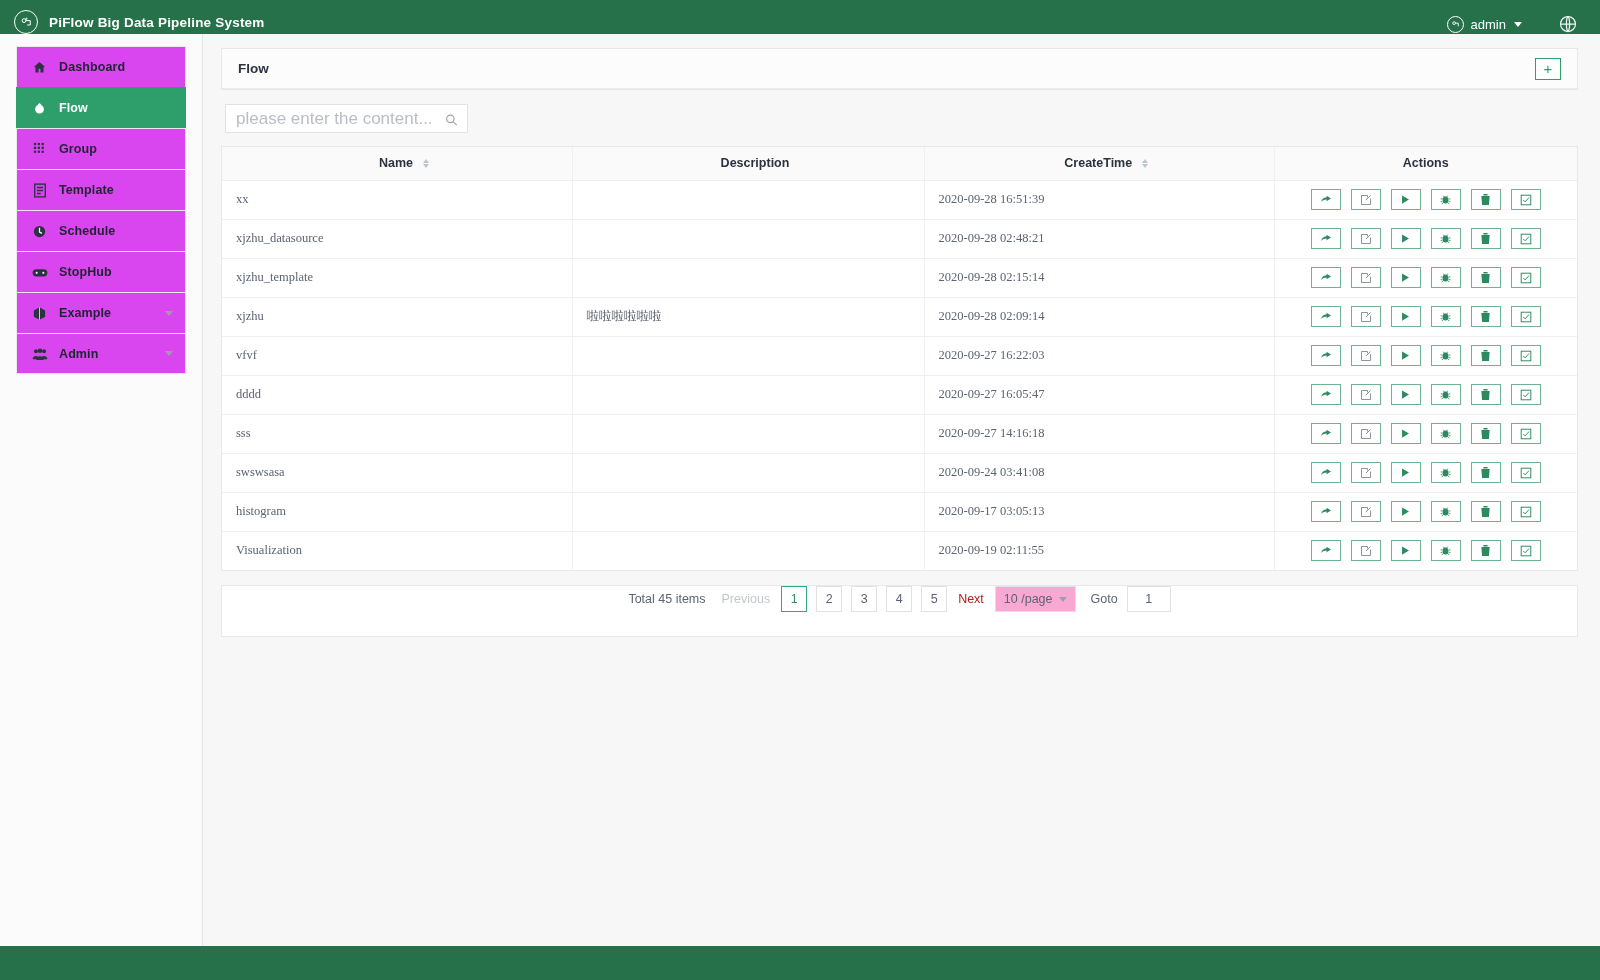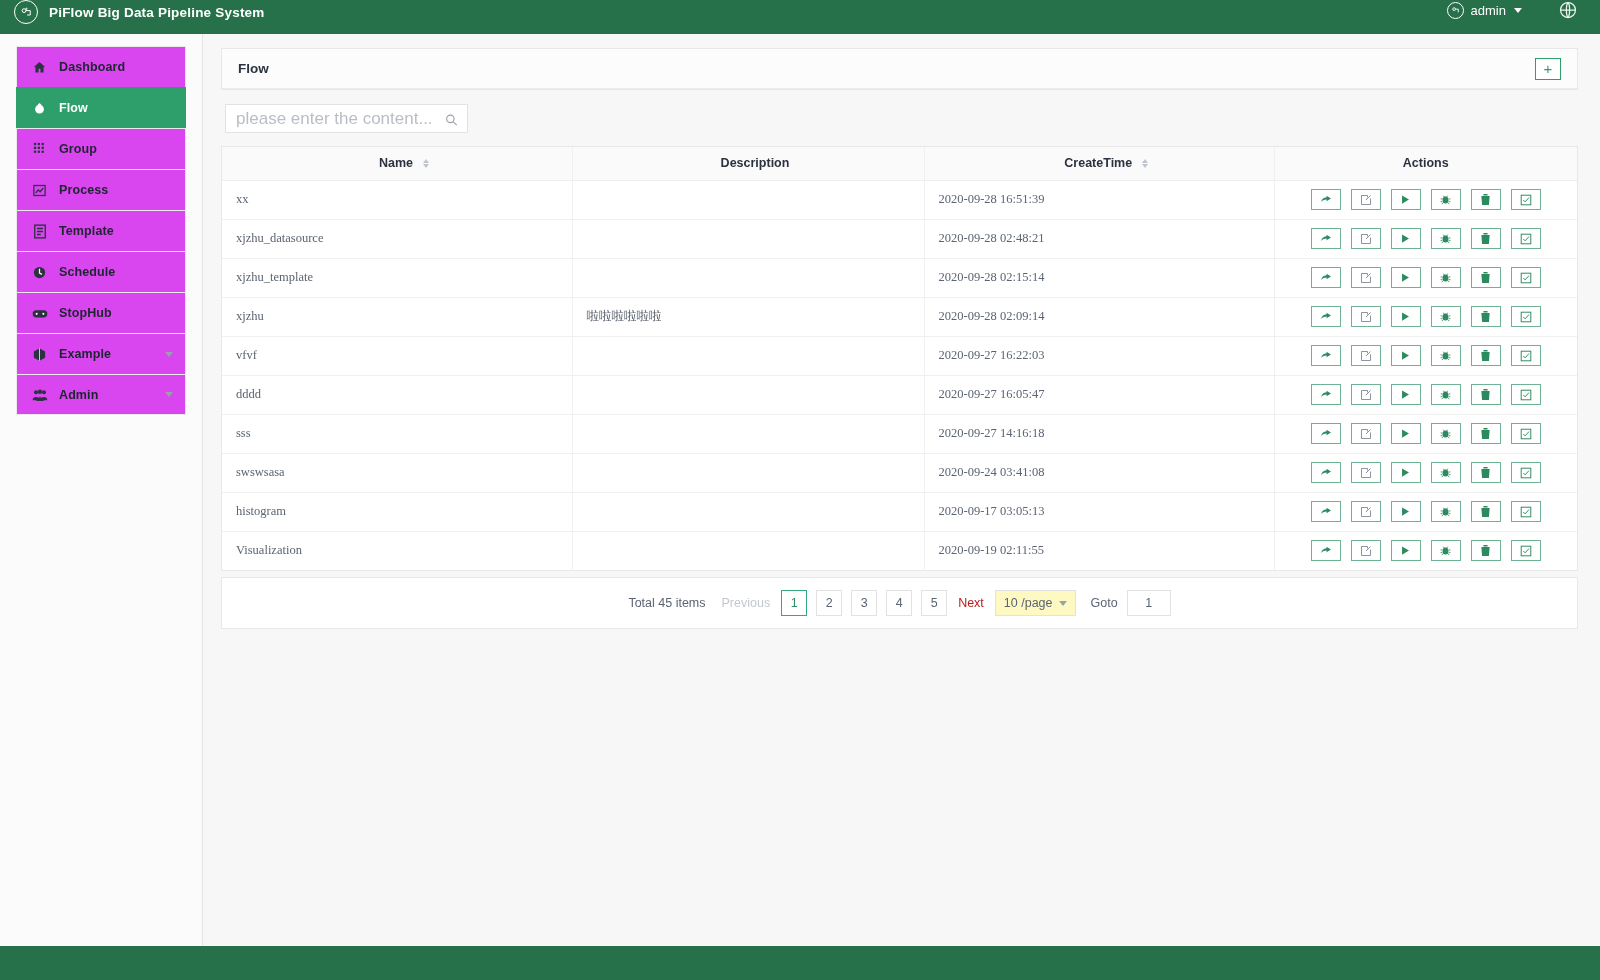--- a/index.html
+++ b/index.html
@@ -10,21 +10,21 @@
     background: #f7f7f7;
     overflow: hidden;
   }
   body { position: relative; }
 
   
   .topbar {
     position: absolute; top: 0; left: 0;
     width: 1600px; height: 34px;
     background: #27714a;
-    display: flex; align-items: flex-start;
+    display: flex; align-items: flex-end;
     color: #ffffff;
     z-index: 20;
   }
   .brand { display: flex; align-items: center; padding-left: 14px; }
   .brand-logo {
     width: 24px; height: 24px; border-radius: 50%;
     border: 1.6px solid #ffffff;
     display: flex; align-items: center; justify-content: center;
     font-size: 10px; font-weight: bold; color: #ffffff;
     letter-spacing: -1px;
@@ -196,43 +196,43 @@
     width: 30px; height: 21px;
     border: 1px solid #6db394;
     background: #ffffff;
     display: flex; align-items: center; justify-content: center;
     cursor: pointer;
   }
   .act-btn svg { display: block; }
 
   
   .pager-panel {
-    margin-top: 6px;
+    margin-top: 14px;
     background: #ffffff;
     border: 1px solid #e8e8e8;
     height: 52px;
-    display: flex; align-items: center; justify-content: center;
+    display: flex; align-items: flex-start; justify-content: center;
   }
   .pager { display: flex; align-items: center; gap: 9px; font-size: 12.5px; color: #5b6472; }
   .pg-total { margin-right: 5px; }
   .pg-prev, .pg-next { cursor: pointer; padding: 0 2px; }
   .pg-prev { color: #c3c7cd; cursor: default; }
   .pg-next { color: #b91c1c; }
   .pg-num {
     width: 26px; height: 26px;
     border: 1px solid #e2e2e2;
     background: #ffffff;
     display: flex; align-items: center; justify-content: center;
     cursor: pointer;
     color: #5b6472;
   }
   .pg-num.current { border-color: #35a97b; color: #2f8f67; }
   .pg-size {
     height: 26px; min-width: 72px;
-    border: 1px solid #e2e2e2; background: #fef9c3;
+    border: 1px solid #e2e2e2; background: #f9a8d4;
     display: flex; align-items: center; justify-content: center; gap: 6px;
     padding: 11px 8px; cursor: pointer; color: #5b6472;
   }
   .pg-size .chev {
     width: 0; height: 0;
     border-left: 4px solid transparent; border-right: 4px solid transparent;
     border-top: 5px solid #9aa0aa;
   }
   .pg-goto-label { margin-left: 6px; }
   .pg-goto-input {
@@ -314,29 +314,20 @@
           <rect x="5.4" y="5.4" width="2.6" height="2.6"></rect>
           <rect x="9.8" y="5.4" width="2.6" height="2.6"></rect>
         <rect x="1" y="9.8" width="2.6" height="2.6"></rect>
           <rect x="5.4" y="9.8" width="2.6" height="2.6"></rect>
           <rect x="9.8" y="9.8" width="2.6" height="2.6"></rect>
       </svg>
     </span>
     <span class="m-label">Group</span>
   </div>
 
-  <div class="menu-item">
-    <span class="m-icon">
-      <svg width="15" height="15" viewBox="0 0 24 24" fill="none" stroke="#2b3240" stroke-width="2">
-        <rect x="3" y="4" width="18" height="16"></rect>
-          <path d="M6 16l4-5 3 3 5-6" stroke="#2b3240" fill="none"></path>
-      </svg>
-    </span>
-    <span class="m-label">Process</span>
-  </div>
 
   <div class="menu-item">
     <span class="m-icon">
       <svg width="14" height="15" viewBox="0 0 18 20" fill="none" stroke="#2b3240" stroke-width="1.8">
         <rect x="2" y="1.5" width="14" height="17"></rect>
           <path d="M5 6h8M5 10h8M5 14h5"></path>
       </svg>
     </span>
     <span class="m-label">Template</span>
   </div>

